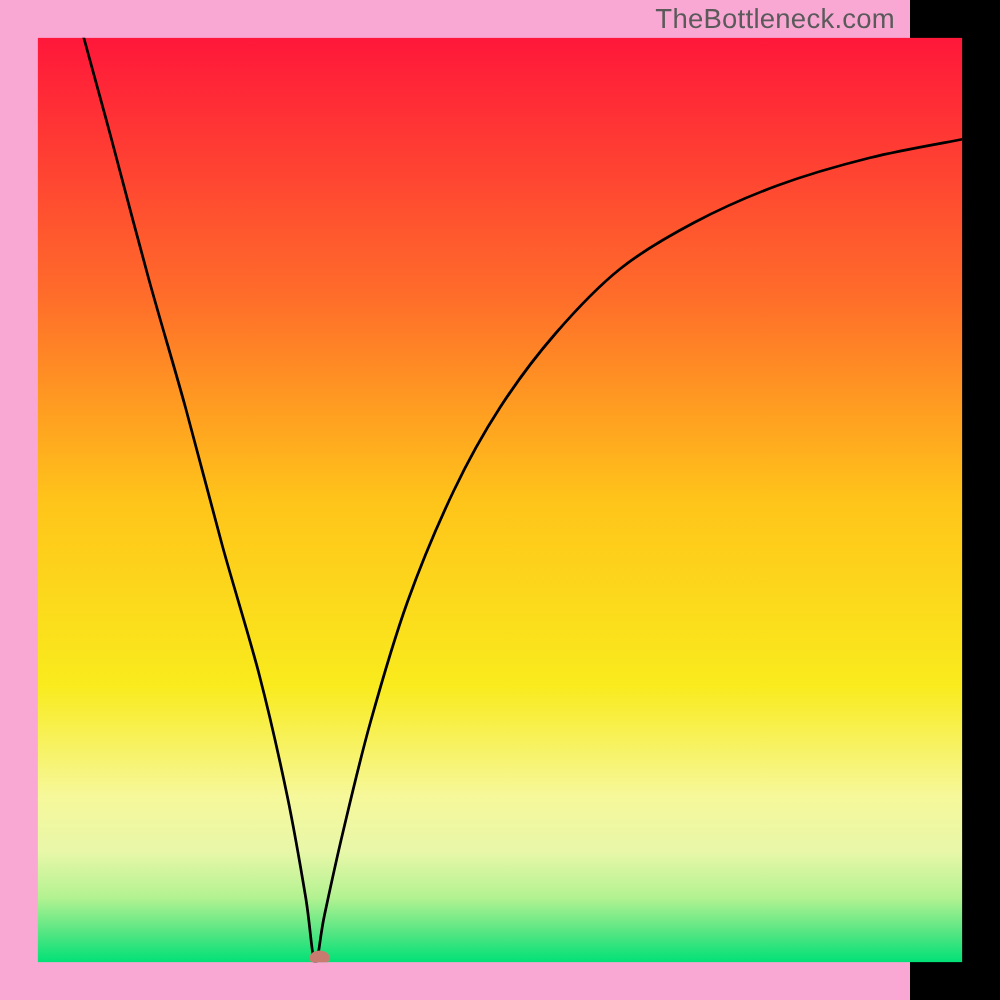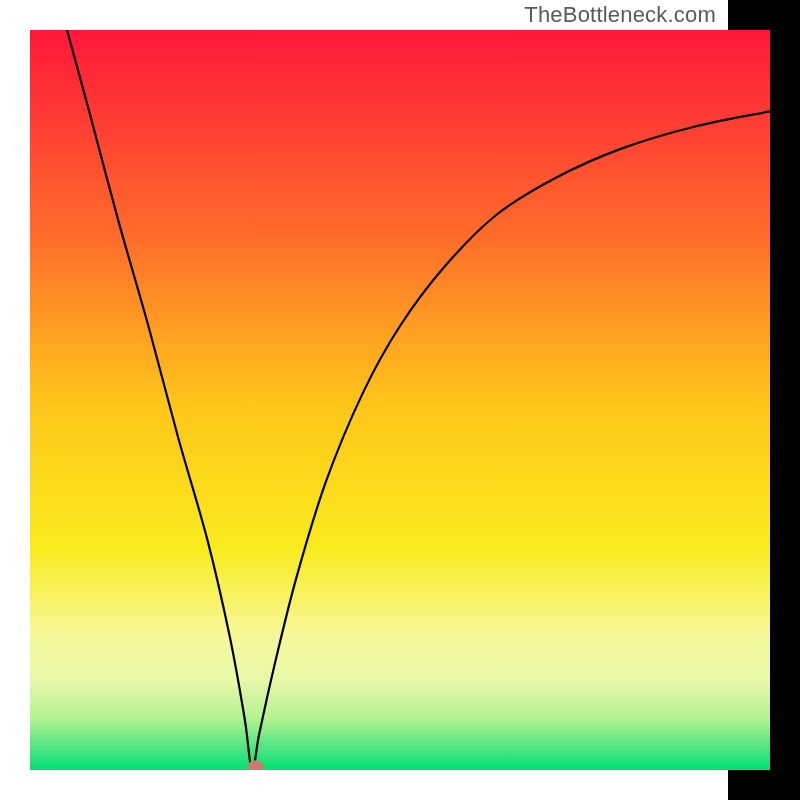--- a/index.html
+++ b/index.html
@@ -1,21 +1,21 @@
 <!DOCTYPE html>
 <html><head>
 <meta charset="utf-8">
 <style>
   * { margin: 0; padding: 0; box-sizing: border-box; }
   html, body { width: 800px; height: 800px; overflow: hidden; }
   body { background: #000; font-family: Arial, sans-serif; }
   .frame {
     width: 728px;
     height: 800px;
-    background: #ffffff;
+    background: #f9a8d4;
     position: relative;
   }
   .watermark {
     position: absolute;
     top: 2px;
     right: 12px;
     color: #5a5a5a;
     font-size: 22px;
     font-weight: 500;
     letter-spacing: 0.2px;

